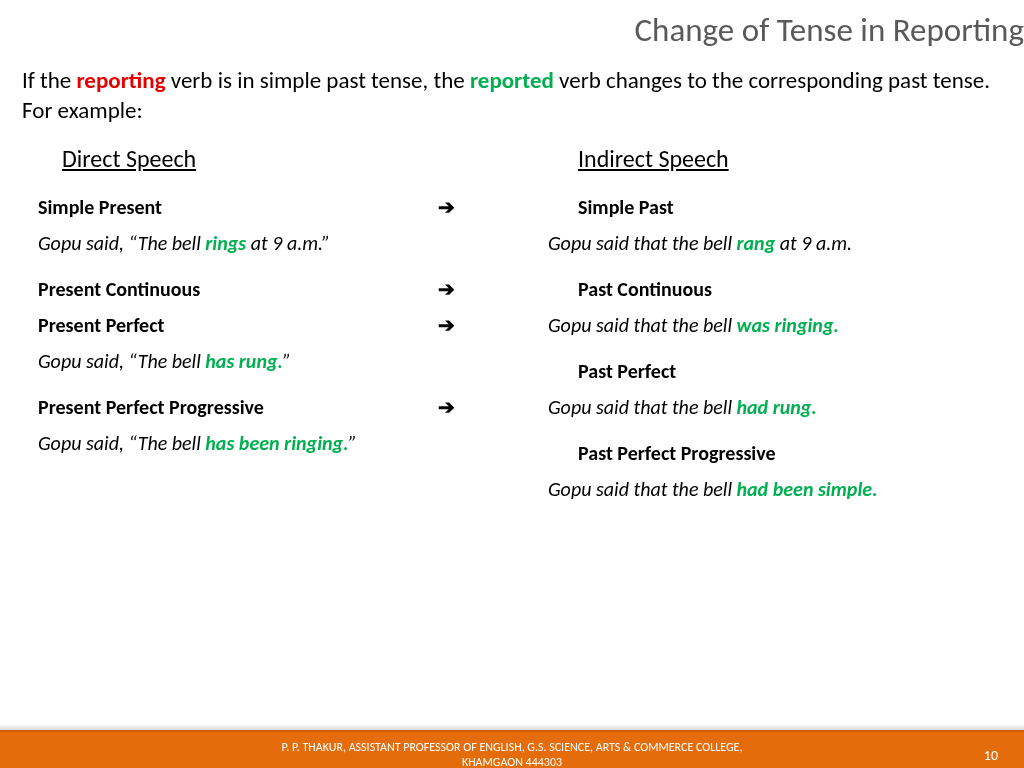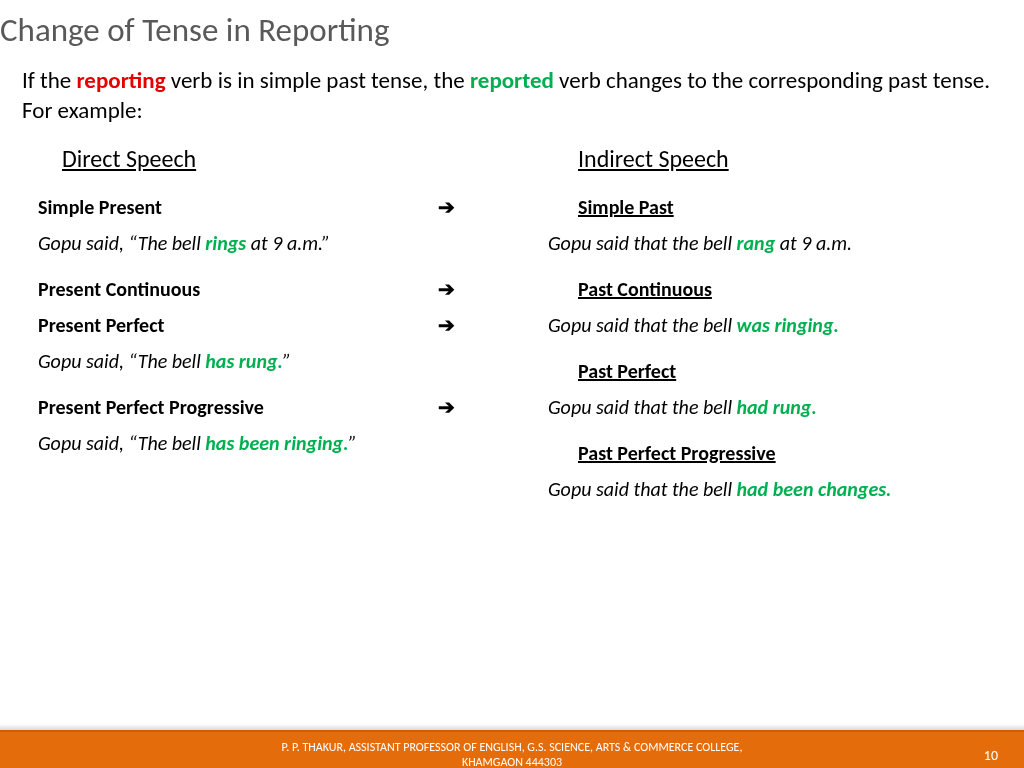--- a/index.html
+++ b/index.html
@@ -1,33 +1,33 @@
 <!DOCTYPE html>
 <html><head>
 <meta charset="utf-8">
 <style>
   * { box-sizing: border-box; margin: 0; padding: 0; }
   html, body { width: 1024px; height: 768px; font-family: "Calibri", "Segoe UI", Arial, sans-serif; background: #fff; color: #000; overflow: hidden; }
   .slide { width: 1024px; height: 768px; position: relative; background: #fff; }
-  .title { text-align: left; font-size: 33px; font-weight: 400; color: #595959; margin-top: 10px; margin-bottom: 16px; }
+  .title { text-align: right; font-size: 33px; font-weight: 400; color: #595959; margin-top: 10px; margin-bottom: 16px; }
   .intro { font-size: 23px; line-height: 1.3; color: #000; padding: 0 28px 0 22px; margin-bottom: 18px; }
   .intro .reporting { color: #e60000; font-weight: bold; }
   .intro .reported { color: #00b050; font-weight: bold; }
   .cols { display: flex; padding: 0 22px 0 38px; justify-content: center; }
   .col-left { width: 510px; }
   .col-right { flex: 1; }
   .col-head { font-size: 24px; text-decoration: underline; margin-bottom: 22px; padding-left: 24px; }
   .col-right .col-head { padding-left: 30px; }
   .row-tense { font-size: 20px; font-weight: bold; margin-bottom: 12px; margin-top: 12px; }
   .row-ex { font-size: 20px; font-style: italic; margin-bottom: 22px; }
   .row-ex .v { color: #00b050; font-weight: bold; }
   .arrow { display: inline-block; width: 60px; font-family: Arial, sans-serif; font-style: normal; }
   .col-left .row-tense { display:flex; }
   .col-left .row-tense .label { flex: 0 0 400px; }
-  .col-right .row-tense { padding-left: 30px; text-decoration: underline; }
+  .col-right .row-tense { padding-left: 30px; }
   .footer { position: absolute; left:0; right:0; bottom:0; height:48px; background: #e46c0a; border-top: 2px solid #d25c00; display:flex; align-items:center; justify-content:center; }
   .footer-text { color:#fff; font-size:12px; text-align:center; line-height:1.25; max-width:520px; }
   .page-num { position:absolute; right:26px; top:50%; transform:translateY(-50%); color:#fff; font-size:14px; }
   .footer-shadow { position:absolute; left:0; right:0; bottom:48px; height:6px; background:linear-gradient(to top, rgba(0,0,0,0.15), rgba(0,0,0,0)); }
 </style>
 </head>
 <body>
 
 <div class="slide">
   <div class="title">Change of Tense in Reporting</div>
@@ -70,21 +70,21 @@
       <div class="row-tense">Simple Past</div>
       <div class="row-ex"><span>Gopu said that the bell </span><span class="v">rang</span><span> at 9 a.m.</span></div>
 
       <div class="row-tense">Past Continuous</div>
       <div class="row-ex"><span>Gopu said that the bell </span><span class="v">was ringing.</span><span></span></div>
 
       <div class="row-tense">Past Perfect</div>
       <div class="row-ex"><span>Gopu said that the bell </span><span class="v">had rung.</span><span></span></div>
 
       <div class="row-tense">Past Perfect Progressive</div>
-      <div class="row-ex"><span>Gopu said that the bell </span><span class="v">had been changes.</span><span></span></div>
+      <div class="row-ex"><span>Gopu said that the bell </span><span class="v">had been simple.</span><span></span></div>
     </div>
   </div>
 
   <div class="footer-shadow"></div>
   <div class="footer">
     <div class="footer-text">P. P. THAKUR, ASSISTANT PROFESSOR OF ENGLISH, G.S. SCIENCE, ARTS &amp; COMMERCE COLLEGE, KHAMGAON 444303</div>
     <div class="page-num">10</div>
   </div>
 </div>
 

